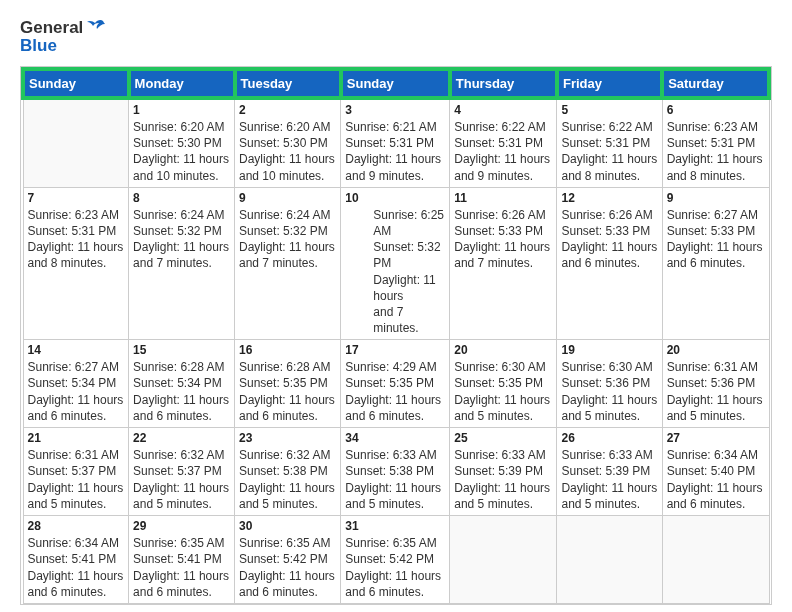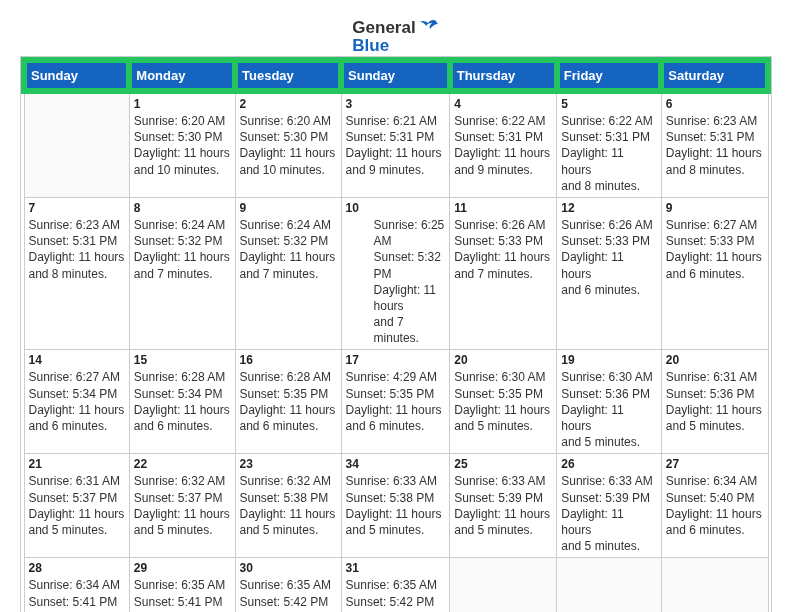--- a/index.html
+++ b/index.html
@@ -12,22 +12,23 @@
     }
     .page {
       width: 792px;
       height: 612px;
       padding: 18px 20px 12px 20px;
       display: flex;
       flex-direction: column;
     }
     .header {
       display: flex;
-      justify-content: center;
+      justify-content: flex-start;
       align-items: flex-start;
+      margin-bottom: 10px;
     }
     .logo {
       display: flex;
       flex-direction: column;
       align-items: flex-start;
     }
     .title-block {
       text-align: right;
     }
     .month-title {
@@ -52,21 +53,21 @@
       border-collapse: collapse;
       height: 100%;
     }
     .calendar thead tr th {
       background-color: #1565c0;
       color: #fff;
       font-size: 13px;
       font-weight: bold;
       padding: 5px 4px;
       text-align: left;
-      border: 6px solid #22c55e;
+      border: 4px solid #22c55e;
     }
     .calendar tbody tr td {
       vertical-align: top;
       border: 1px solid #ccc;
       padding: 3px 4px;
       font-size: 10px;
       color: #333;
       width: 113px;
       height: 88px;
     }

